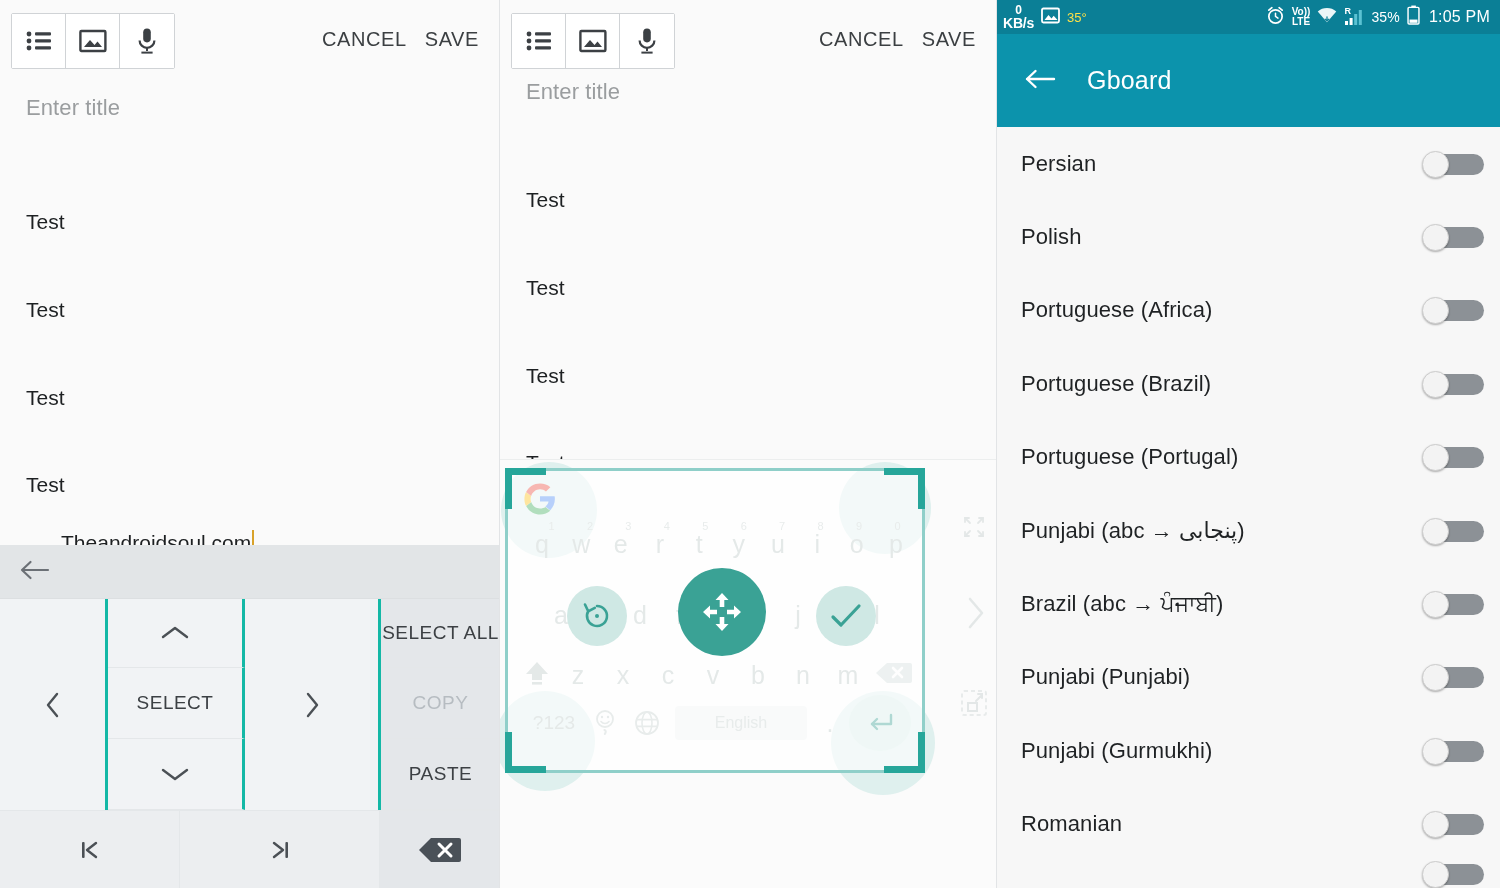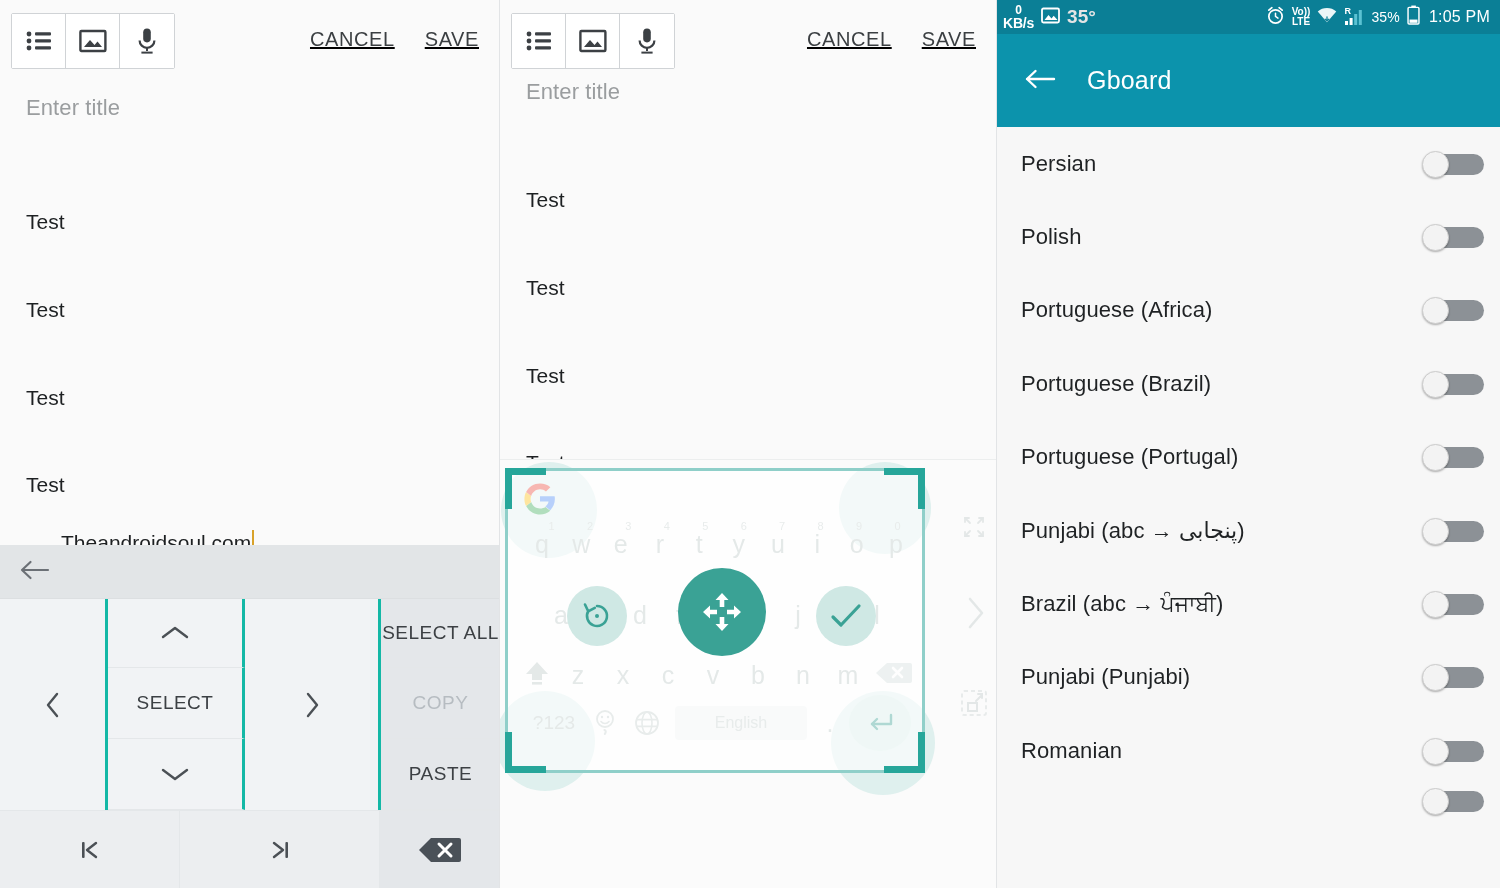--- a/index.html
+++ b/index.html
@@ -22,21 +22,21 @@
   .icon-group{
     position:absolute;left:11px;top:13px;height:56px;display:flex;
     border:1px solid #d0d3d6;border-radius:2px;background:#fff;box-sizing:border-box;
   }
   .icon-btn{
     width:54px;height:54px;display:flex;align-items:center;justify-content:center;
     border-right:1px solid #d0d3d6;box-sizing:border-box;background:#fff;
   }
   .icon-btn:last-child{border-right:none;}
   .icon-btn svg{display:block;}
-  .tb-actions{position:absolute;right:20px;top:28px;display:flex;gap:30px;text-decoration:underline;}
+  .tb-actions{position:absolute;right:20px;top:28px;display:flex;gap:18px;}
   .tb-actions span{
     font-size:20px;letter-spacing:.6px;color:#3b3f42;font-weight:400;
   }
   .note-title{
     margin:10px 0 0 26px;font-size:22px;color:#9a9d9f;font-weight:400;letter-spacing:.1px;
   }
   .note-body{
     margin:28px 0 0 26px;font-size:21px;color:#1d2022;line-height:1.39;
     position:relative;white-space:pre-wrap;
   }
@@ -147,21 +147,21 @@
   
   .statusbar{
     height:34px;background:#0b7f96;display:flex;align-items:center;
     padding:0 10px 0 6px;box-sizing:border-box;color:#fff;
   }
   .sb-left{display:flex;align-items:center;gap:7px;flex:1;}
   .sb-right{display:flex;align-items:center;gap:7px;}
   .kbps{display:flex;flex-direction:column;align-items:center;line-height:1;}
   .kbps b{font-size:12px;font-weight:700;}
   .kbps i{font-size:14px;font-style:normal;font-weight:700;letter-spacing:-.2px;}
-  .temp{font-size:19px;color:#e5e5e5;font-weight:700;}
+  .temp{font-size:13px;color:#fde047;font-weight:400;}
   .volte{display:flex;flex-direction:column;align-items:center;line-height:1.05;font-weight:700;}
   .volte u{font-size:10px;text-decoration:none;}
   .volte s{font-size:10px;text-decoration:none;}
   .rsig{position:relative;display:flex;align-items:flex-end;}
   .rsig .rlab{position:absolute;left:0;top:-2px;font-size:9px;font-weight:700;}
   .batt-pct{font-size:14px;font-weight:500;letter-spacing:.2px;}
   .clock{font-size:16px;font-weight:500;letter-spacing:.2px;margin-left:2px;}
 
   .appbar{
     height:93px;background:#0c93ac;display:flex;align-items:center;padding-left:26px;
@@ -627,20 +627,27 @@
           </span>
       </div>
       <div class="lang-row">
         <span class="lang-name">Punjabi (Punjabi)</span>
         <span class="toggle">
             <span class="track"></span>
             <span class="thumb"></span>
           </span>
       </div>
       <div class="lang-row">
+        <span class="lang-name">Punjabi (Gurmukhi)</span>
+        <span class="toggle">
+            <span class="track"></span>
+            <span class="thumb"></span>
+          </span>
+      </div>
+      <div class="lang-row">
         <span class="lang-name">Romanian</span>
         <span class="toggle">
             <span class="track"></span>
             <span class="thumb"></span>
           </span>
       </div>
       <div class="lang-row partial">
         <span class="lang-name"></span>
         <span class="toggle">
             <span class="track"></span>

